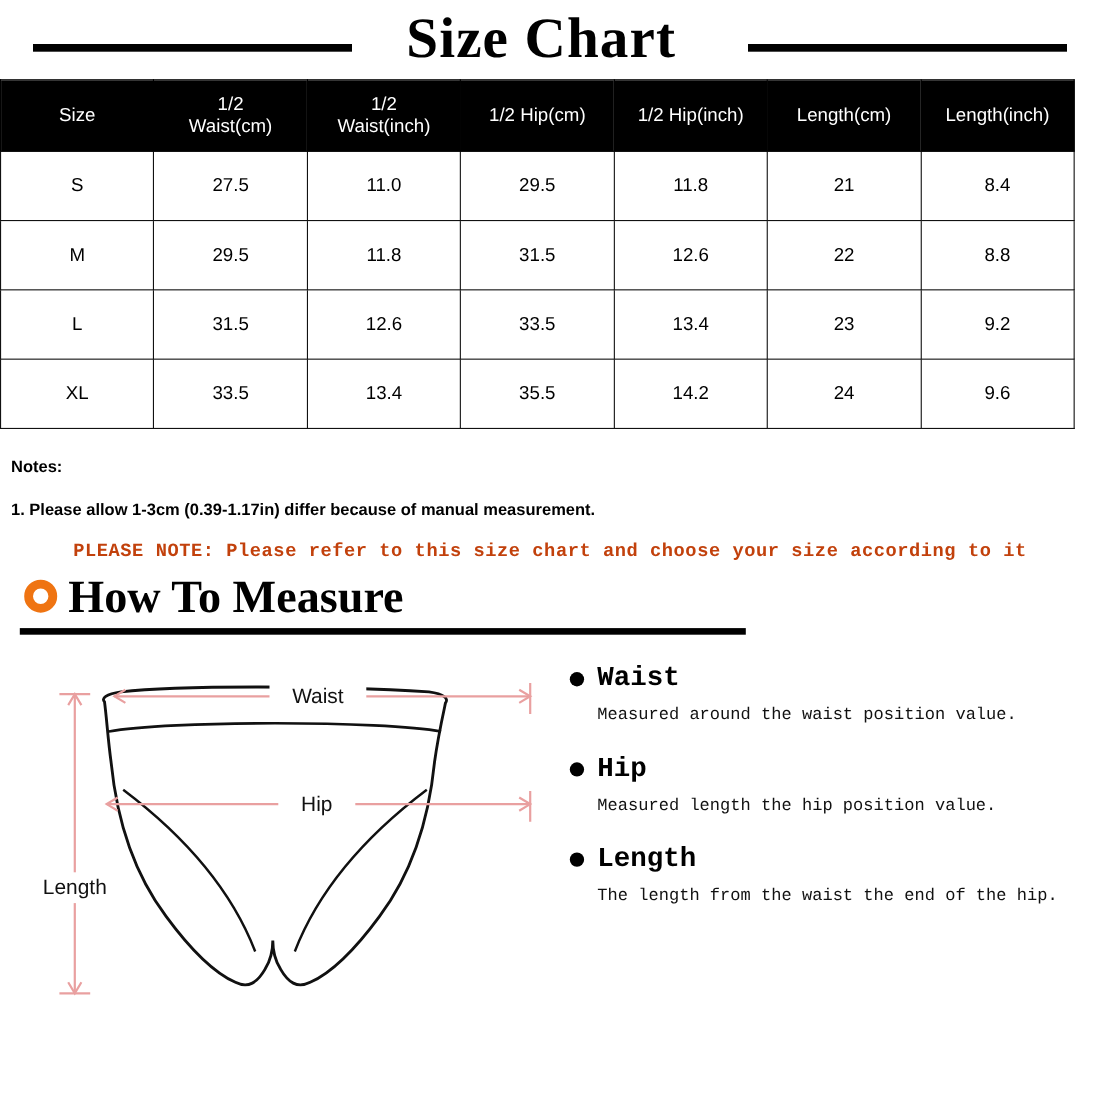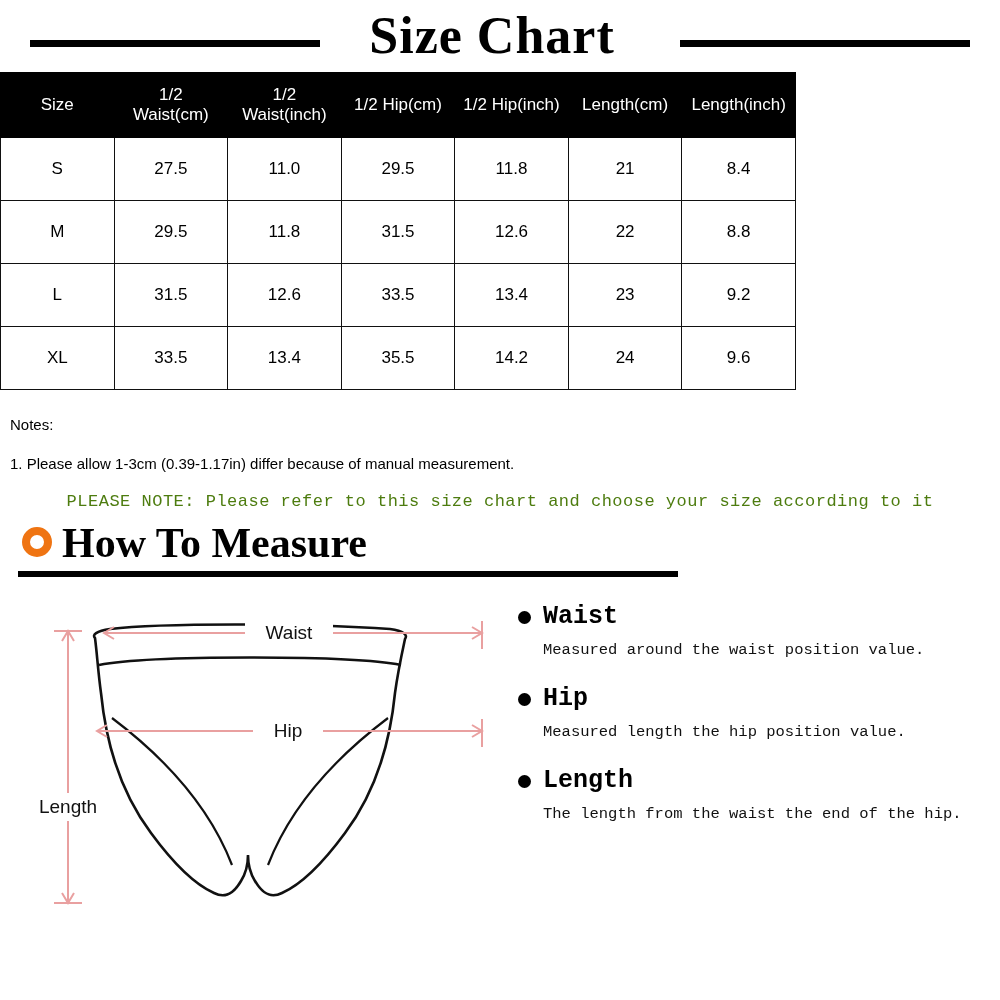--- a/index.html
+++ b/index.html
@@ -37,21 +37,21 @@
     top: 40px;
     height: 7px;
     background: #000;
   }
   .title-rule-left { left: 30px; width: 290px; }
   .title-rule-right { right: 30px; width: 290px; }
 
   
   table.size-table {
     border-collapse: collapse;
-    width: 796px;
+    width: 977px;
     table-layout: fixed;
   }
   table.size-table th, table.size-table td {
     border: 1px solid #111;
     text-align: center;
     font-size: 17px;
     font-weight: normal;
     height: 58px;
     padding: 2px 4px;
     vertical-align: middle;
@@ -68,20 +68,21 @@
     display: block;
   }
   table.size-table tbody td {
     background: #fff;
     color: #000;
   }
 
   
   .notes {
     padding: 14px 8px 0 8px;
+    font-weight: bold;
   }
   .notes-label {
     font-size: 15px;
     margin: 12px 0 0 2px;
   }
   .note-line {
     font-size: 15px;
     margin: 22px 0 0 2px;
   }
   .please-note {
@@ -244,21 +245,21 @@
       <td>14.2</td>
       <td>24</td>
       <td>9.6</td>
     </tr>
   </tbody>
 </table>
 
 <div class="notes">
   <div class="notes-label">Notes:</div>
   <div class="note-line">1. Please allow 1-3cm (0.39-1.17in) differ because of manual measurement.</div>
-  <div class="please-note" style="color: #4d7c0f;">PLEASE NOTE: Please refer to this size chart and choose your size according to it</div>
+  <div class="please-note" style="color: #c2410c;">PLEASE NOTE: Please refer to this size chart and choose your size according to it</div>
 </div>
 
 <div class="htm-wrap">
   <div class="htm-dot" style="border-color: rgb(239, 116, 18);"></div>
   <div class="htm-text">How To Measure</div>
   <div class="htm-rule"></div>
 </div>
 
 <div class="diagram-area">
 

